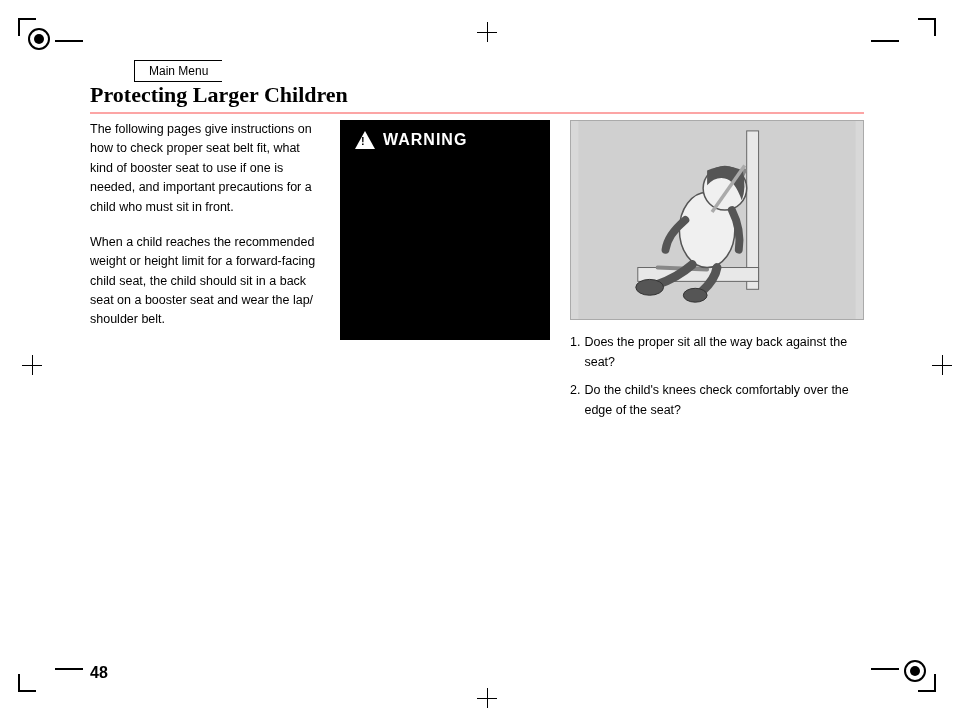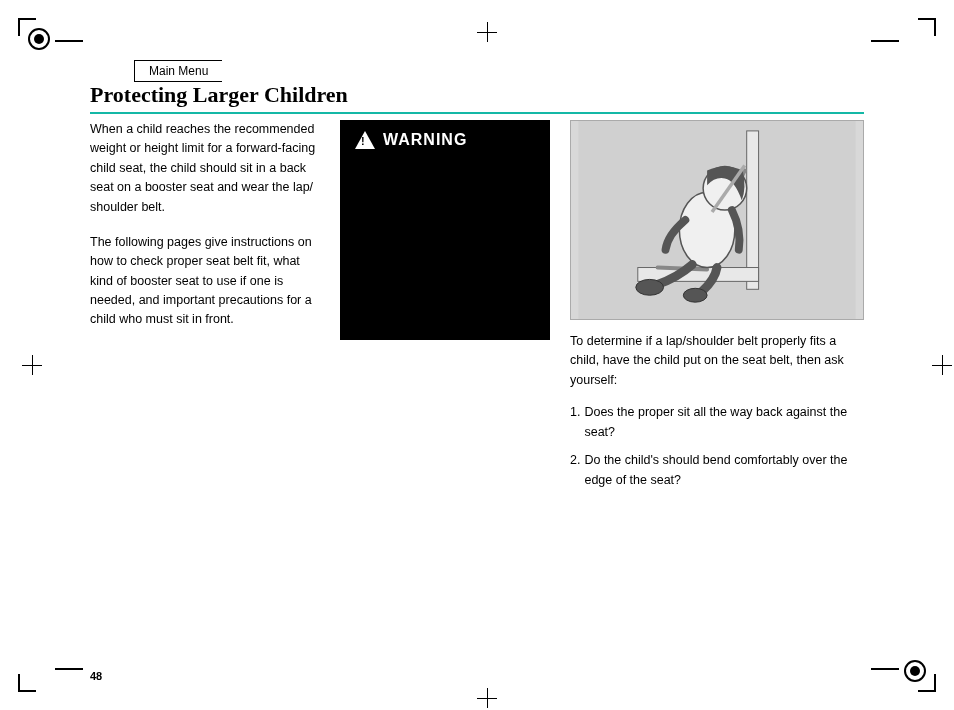--- a/index.html
+++ b/index.html
@@ -80,21 +80,21 @@
     .nav-btn:first-child {
       border-right: none;
     }
 
     
     .page-title {
       position: absolute;
       top: 82px;
       left: 90px;
       right: 90px;
-      border-bottom: 2px solid #14b8a6;
+      border-bottom: 2px solid #fca5a5;
       padding-bottom: 4px;
     }
 
     .page-title h1 {
       font-size: 22px;
       font-weight: bold;
       font-family: 'Times New Roman', Times, serif;
     }
 
     
@@ -218,21 +218,21 @@
 
     .checklist-item .num {
       flex-shrink: 0;
     }
 
     
     .page-number {
       position: absolute;
       bottom: 28px;
       left: 90px;
-      font-size: 11px;
+      font-size: 16px;
       font-weight: bold;
     }
 
     
     .bottom-center-cross {
       position: absolute;
       bottom: 22px;
       left: 50%;
       transform: translateX(-50%);
     }
@@ -337,22 +337,22 @@
   <button class="nav-btn">Main Menu</button>
 </div>
 
 <div class="page-title">
   <h1>Protecting Larger Children</h1>
 </div>
 
 <div class="content-area">
 
   <div class="left-column">
+    <p class="left-text">The following pages give instructions on how to check proper seat belt fit, what kind of booster seat to use if one is needed, and important precautions for a child who must sit in front.</p>
     <p class="left-text">When a child reaches the recommended weight or height limit for a forward-facing child seat, the child should sit in a back seat on a booster seat and wear the lap/ shoulder belt.</p>
-    <p class="left-text">The following pages give instructions on how to check proper seat belt fit, what kind of booster seat to use if one is needed, and important precautions for a child who must sit in front.</p>
   </div>
 
   <div class="middle-column">
     <div class="warning-box">
       <div class="warning-header">
         <div class="warning-triangle"></div>
         <span>WARNING</span>
       </div>
       <div class="warning-body"></div>
     </div>
@@ -386,29 +386,28 @@
         <path d="M115 145 Q100 158 80 165" stroke="#555" stroke-width="9" stroke-linecap="round" fill="none"></path>
         <path d="M140 148 Q138 160 125 172" stroke="#555" stroke-width="9" stroke-linecap="round" fill="none"></path>
 
         <ellipse cx="72" cy="168" rx="14" ry="8" fill="#555" stroke="#333" stroke-width="1"></ellipse>
         <ellipse cx="118" cy="176" rx="12" ry="7" fill="#555" stroke="#333" stroke-width="1"></ellipse>
 
         <line x1="168" y1="45" x2="135" y2="92" stroke="#aaa" stroke-width="3.5" stroke-dasharray="none"></line>
       </svg>
     </div>
 
-    <p class="right-text">To determine if a lap/shoulder belt properly fits a child, have the child put on the seat belt, then ask yourself:</p>
 
     <div class="checklist">
       <div class="checklist-item">
         <span class="num">1.</span>
         <span>Does the proper sit all the way back against the seat?</span>
       </div>
       <div class="checklist-item">
         <span class="num">2.</span>
-        <span>Do the child's should bend comfortably over the edge of the seat?</span>
+        <span>Do the child's knees check comfortably over the edge of the seat?</span>
       </div>
     </div>
   </div>
 
 </div>
 
 <div class="page-number">48</div>
 
 </body></html>

